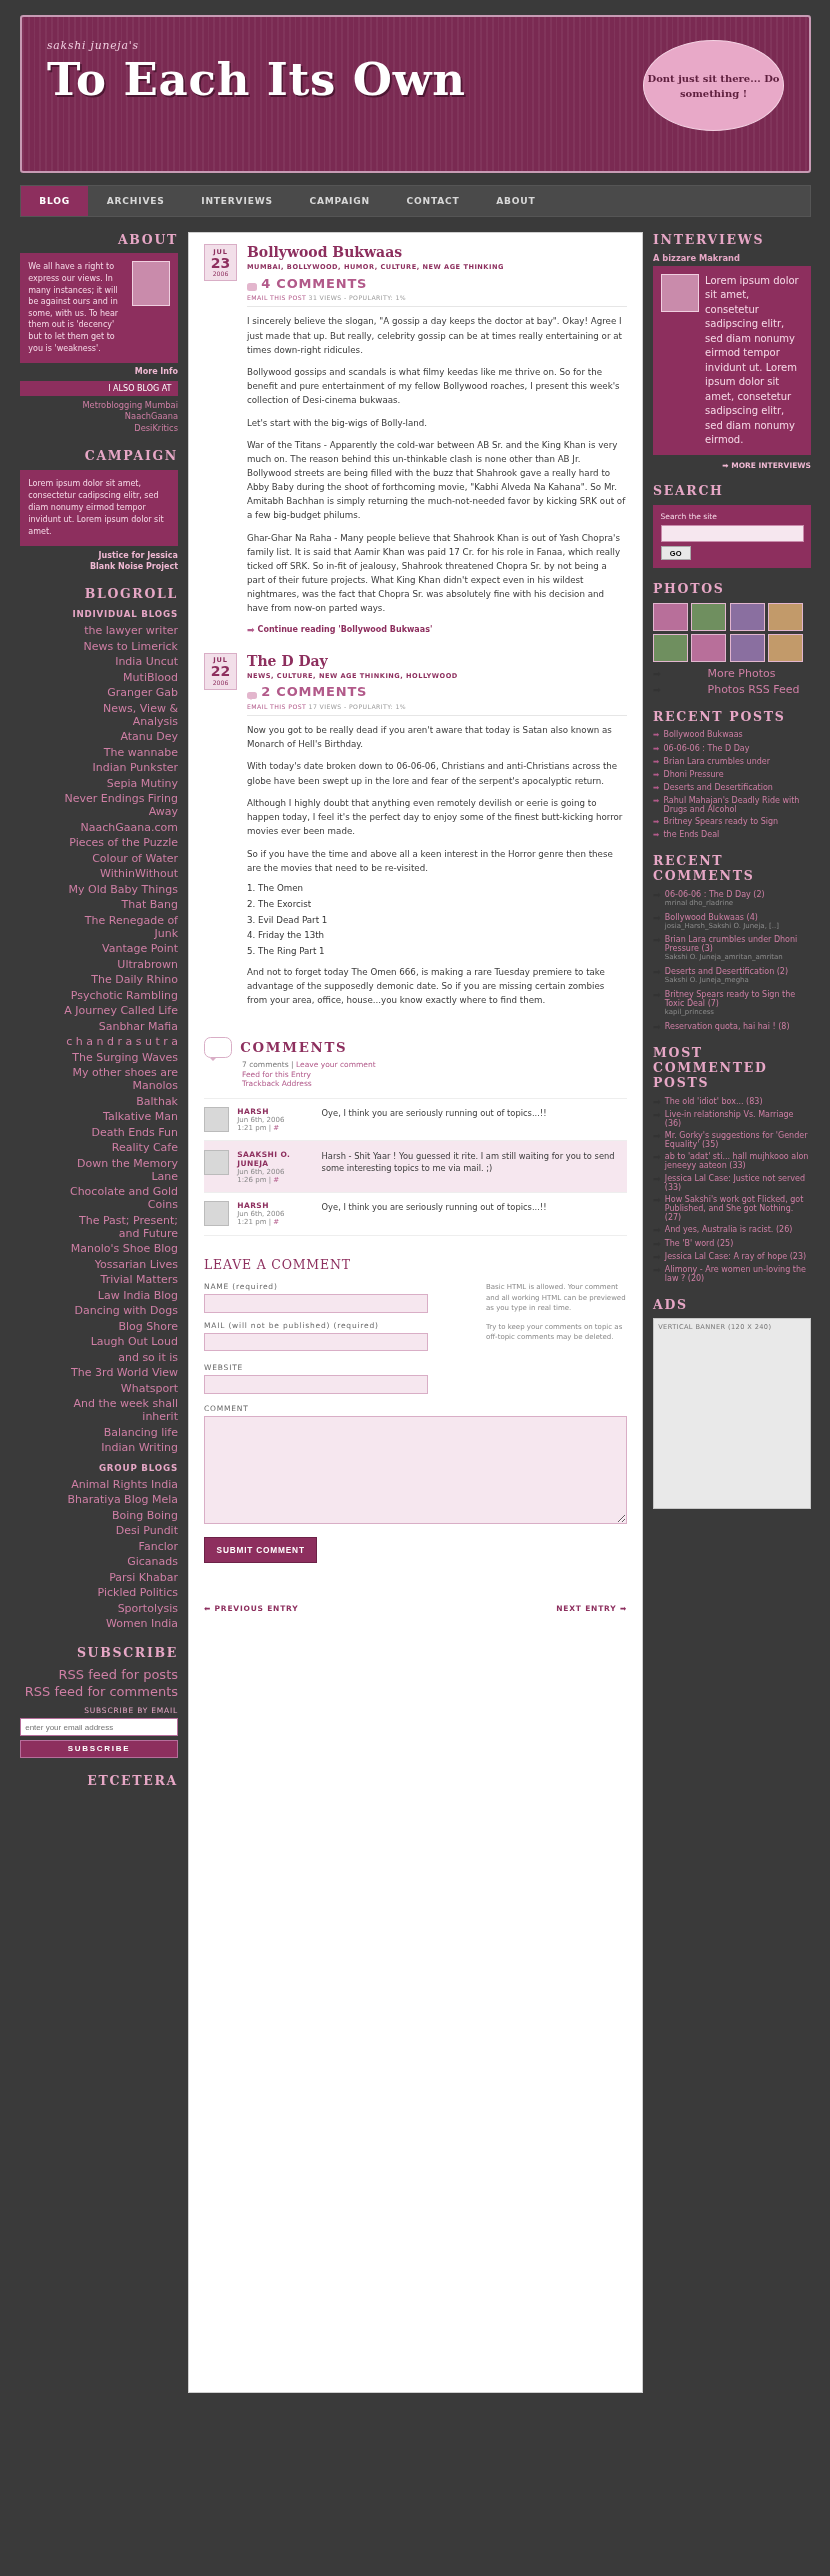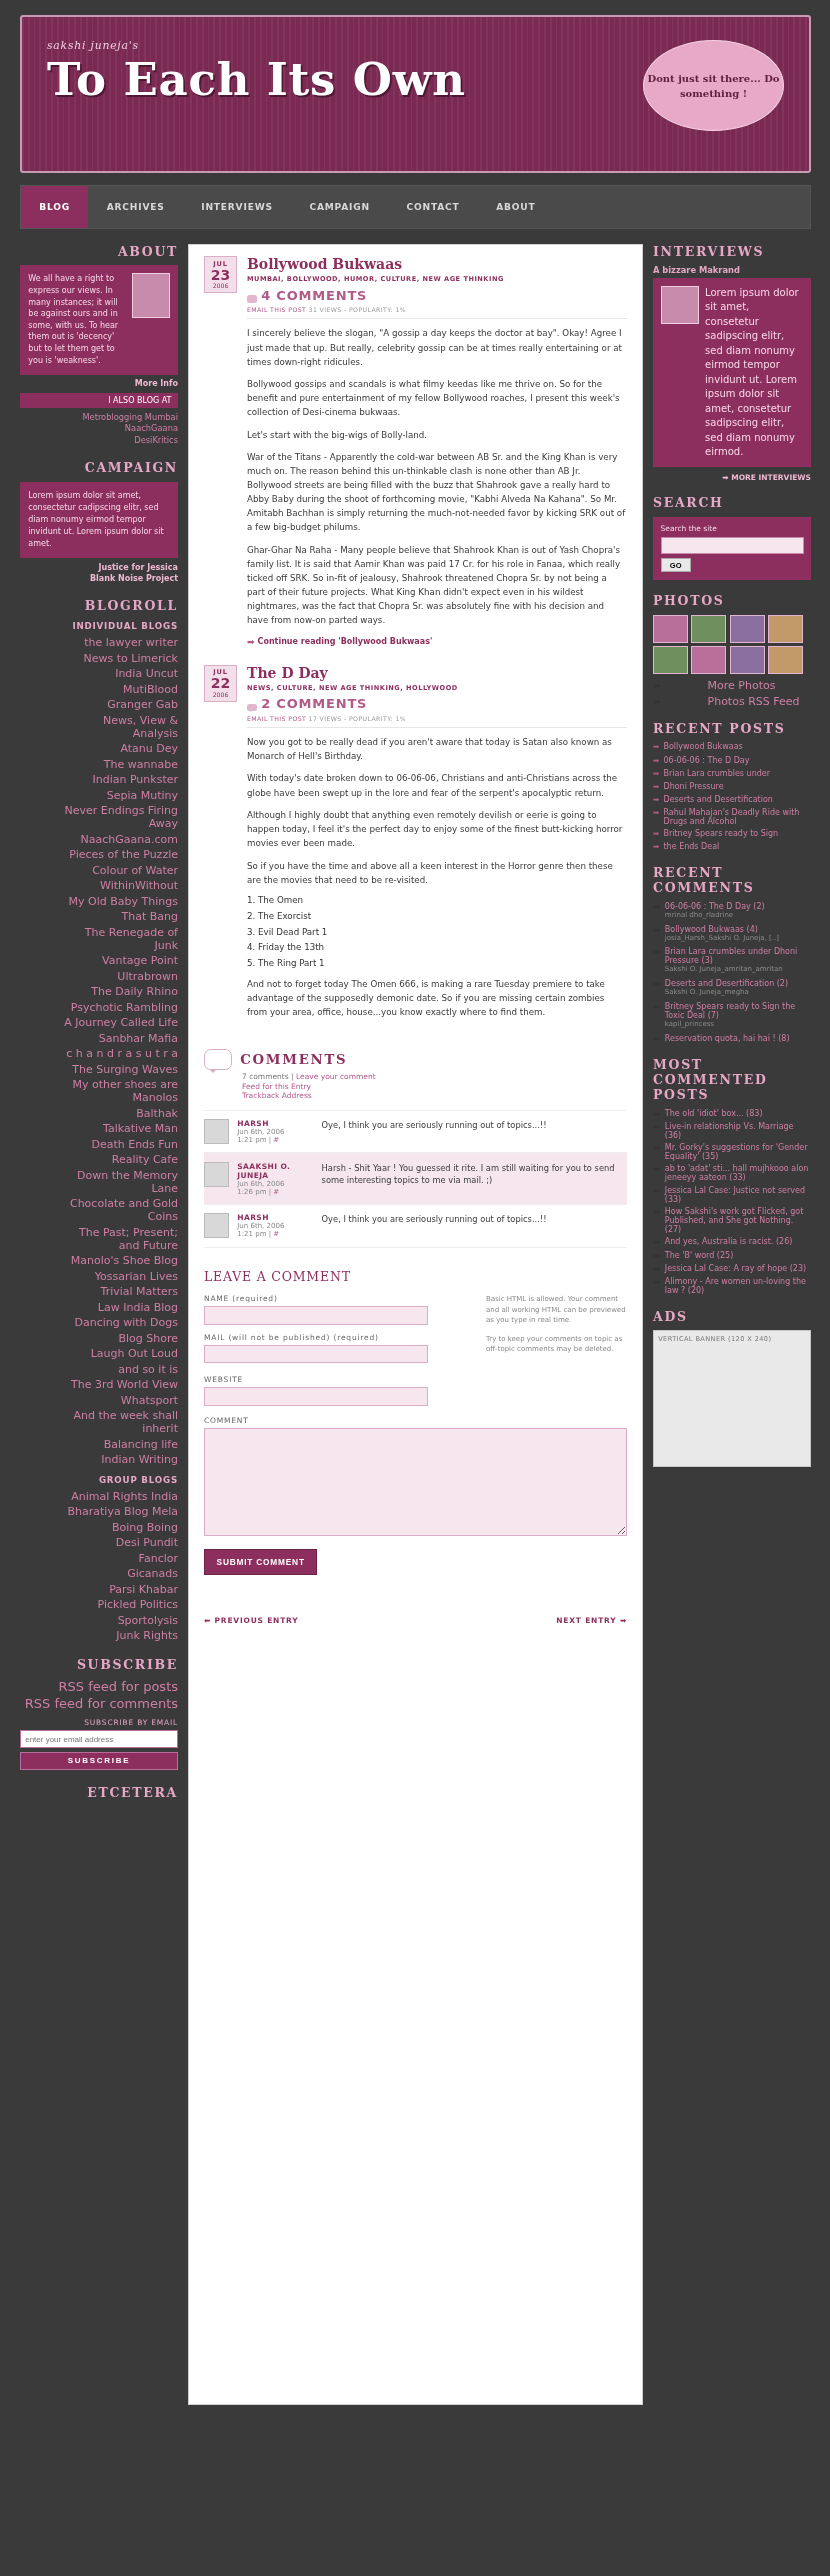--- a/index.html
+++ b/index.html
@@ -49,21 +49,21 @@
   .bubble span {
     display:block; color:#5e1f3e; font-size:10px; line-height:1.5;
     font-family:"DejaVu Serif", serif; font-weight:bold;
   }
 
   
   .nav {
     margin:11.6px 20px 0 20px;
     background:#4a4a4a;
     border:0.8px solid #555;
-    height:44px;
+    height:32px;
     display:flex; align-items:stretch;
   }
   .nav a {
     display:flex; align-items:center; padding:0 18.3px;
     color:#d8d8d8; font-size:9.1px; font-weight:bold; letter-spacing:0.8px;
     text-decoration:none;
   }
   .nav a.active { background:#8d2f5e; color:#fff; }
 
   
@@ -173,21 +173,21 @@
   .rp-list { list-style:none; margin:0; padding:0; }
   .rp-list li { margin-bottom:3.3px; display:flex; gap:4.2px; align-items:flex-start; }
   .rp-list .bullet { color:#b25a8a; font-size:7.5px; line-height:1.3;}
   .rp-list a { color:#cf7fa5; font-size:8px; text-decoration:none; }
   .rc-item { margin-bottom:5.8px; display:flex; gap:4.2px; align-items:flex-start;}
   .rc-item a { color:#cf7fa5; font-size:8px; text-decoration:none; display:block;}
   .rc-item .who { color:#8b8b8b; font-size:7px; display:block; }
   .mc-list { list-style:none; margin:0; padding:0; }
   .mc-list li { margin-bottom:3.3px; display:flex; gap:4.2px; align-items:flex-start;}
   .mc-list a { color:#cf7fa5; font-size:8px; text-decoration:none; }
-  .ad-box { background:#e9e9e9; border:0.8px solid #c7c7c7; height:137px; position:relative; }
+  .ad-box { background:#e9e9e9; border:0.8px solid #c7c7c7; height:191px; position:relative; }
   .ad-lbl { font-size:6.6px; color:#777; padding:4.2px; letter-spacing:0.4px; }
 </style>
 </head>
 <body>
 
 <div class="page">
 
   <div class="header">
     <div class="inner">
       <div class="site-sub">sakshi juneja's</div>
@@ -288,21 +288,21 @@
       <ul class="sb-list" id="blogroll-group">
           <li><a href="#">Animal Rights India</a></li>
           <li><a href="#">Bharatiya Blog Mela</a></li>
           <li><a href="#">Boing Boing</a></li>
           <li><a href="#">Desi Pundit</a></li>
           <li><a href="#">Fanclor</a></li>
           <li><a href="#">Gicanads</a></li>
           <li><a href="#">Parsi Khabar</a></li>
           <li><a href="#">Pickled Politics</a></li>
           <li><a href="#">Sportolysis</a></li>
-          <li><a href="#">Junk Rights</a></li>
+          <li><a href="#">Women India</a></li>
         </ul>
 
       <div class="sb-title" style="margin-top:15px">SUBSCRIBE</div>
       <div class="subscribe-box">
         <a href="#">RSS feed for posts</a>
         <a href="#">RSS feed for comments</a>
         <div class="sub-email-label">SUBSCRIBE BY EMAIL</div>
         <input class="sub-input" type="text" placeholder="enter your email address" style="">
         <button class="sub-btn">SUBSCRIBE</button>
       </div>

